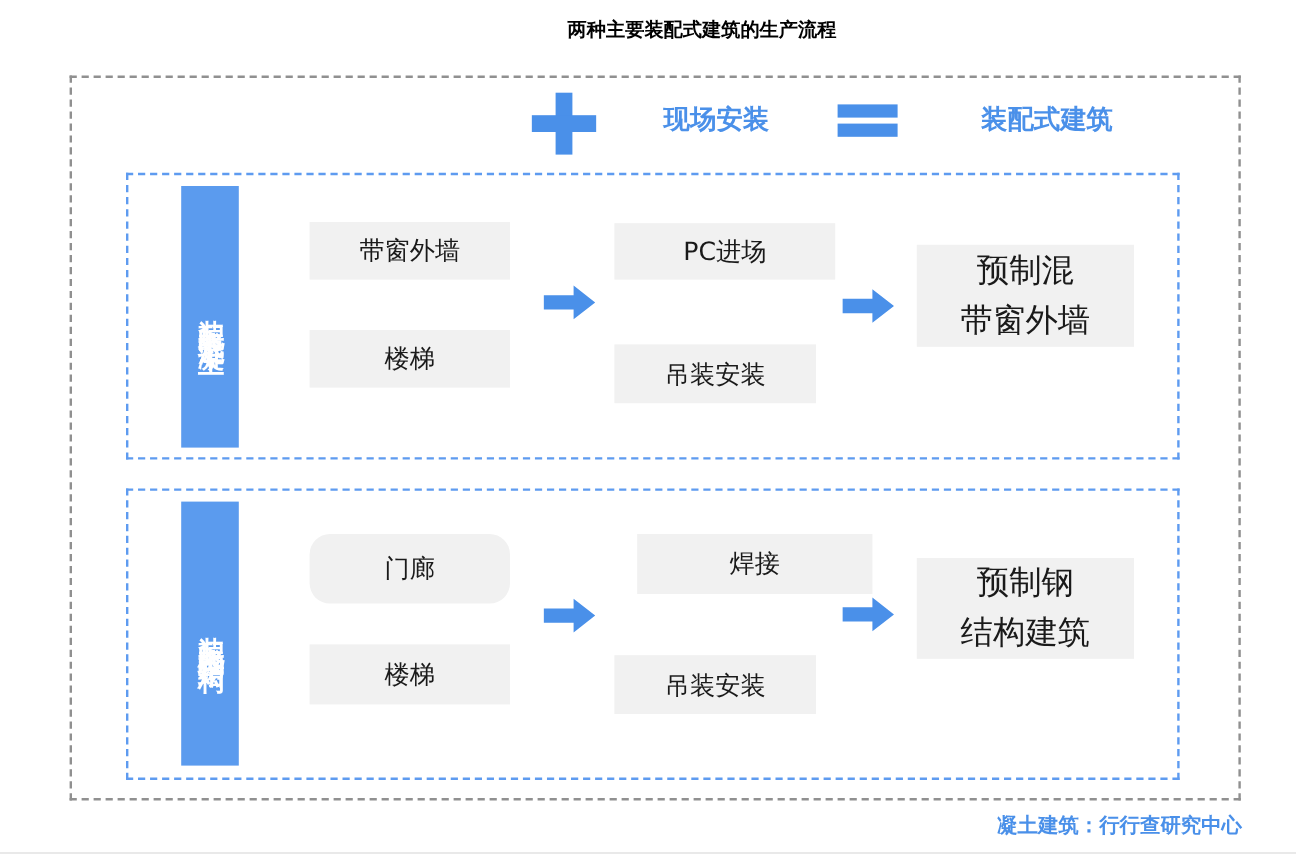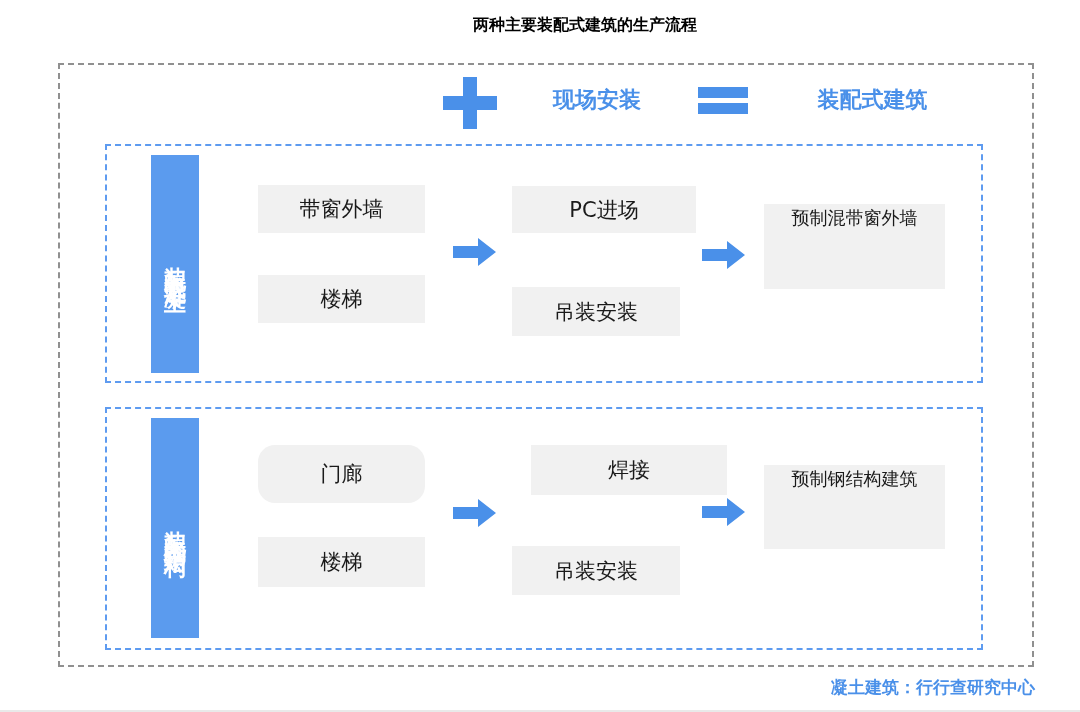--- a/index.html
+++ b/index.html
@@ -26,22 +26,22 @@
     display:flex;align-items:center;justify-content:center;
     writing-mode:vertical-rl;text-orientation:upright;
     font-size:22px;font-weight:bold;letter-spacing:5px;
   }
   .gbox{
     background:var(--box_fill);color:#1a1a1a;font-size:21px;
     display:flex;align-items:center;justify-content:center;
     white-space:nowrap;
   }
   .outbox{
-    background:var(--box_fill);color:#1a1a1a;font-size:18px;
-    display:flex;flex-direction:row;justify-content:center;
+    background:var(--box_fill);color:#1a1a1a;font-size:27px;
+    display:flex;flex-direction:column;align-items:center;justify-content:center;
     line-height:1.55;
   }
   .arrow svg{display:block;}
   .eq-bar{width:50px;height:11px;background:var(--accent);}
   .eq-bar + .eq-bar{margin-top:5px;}
   .source{
     top:676px;right:45px;font-size:17px;font-weight:bold;color:var(--accent);
     white-space:nowrap;
   }
   .bottom-line{left:0;bottom:0;width:1080px;height:2px;background:#e9e9e9;}

